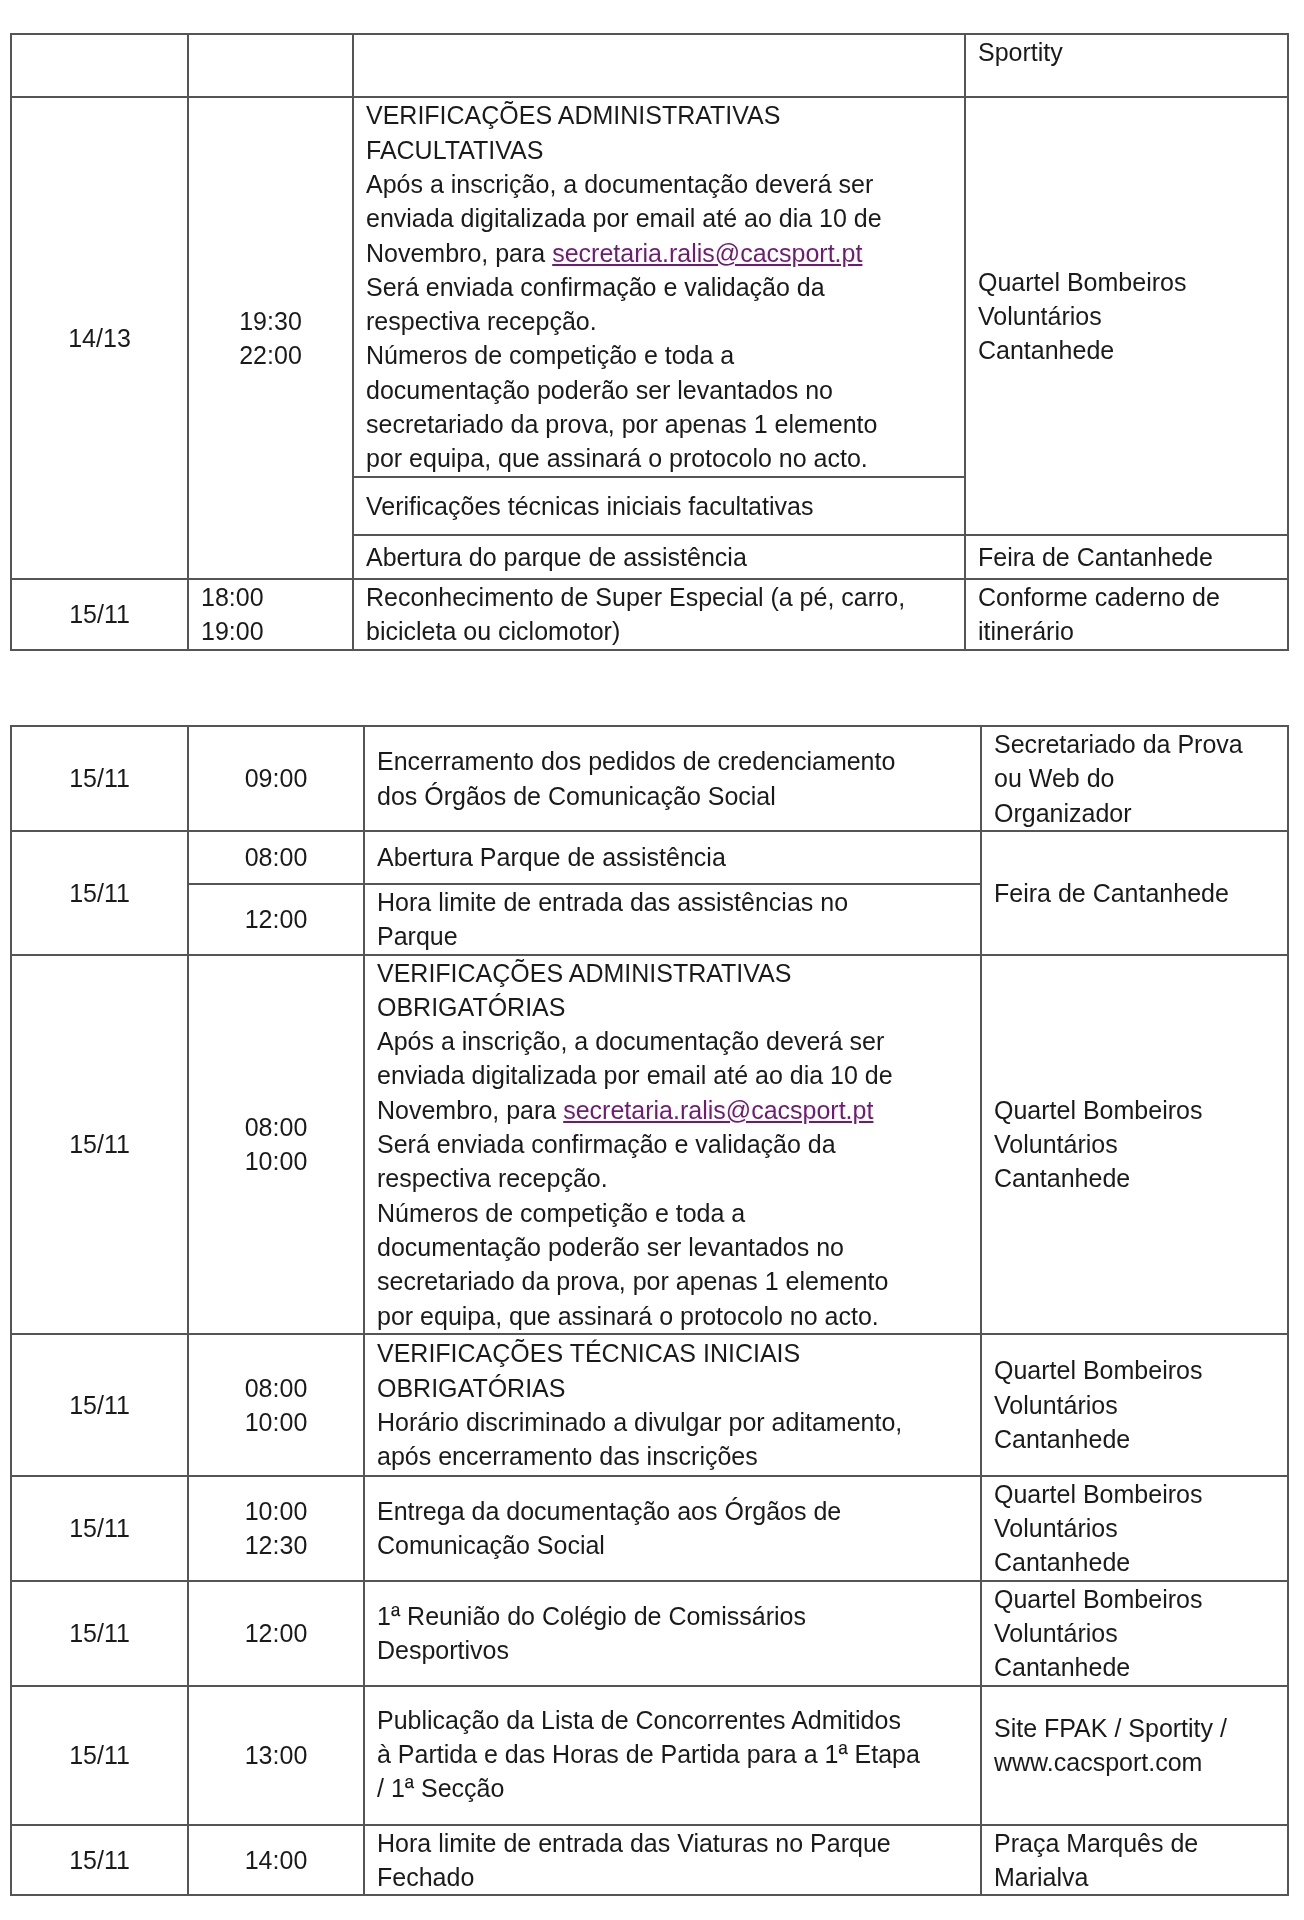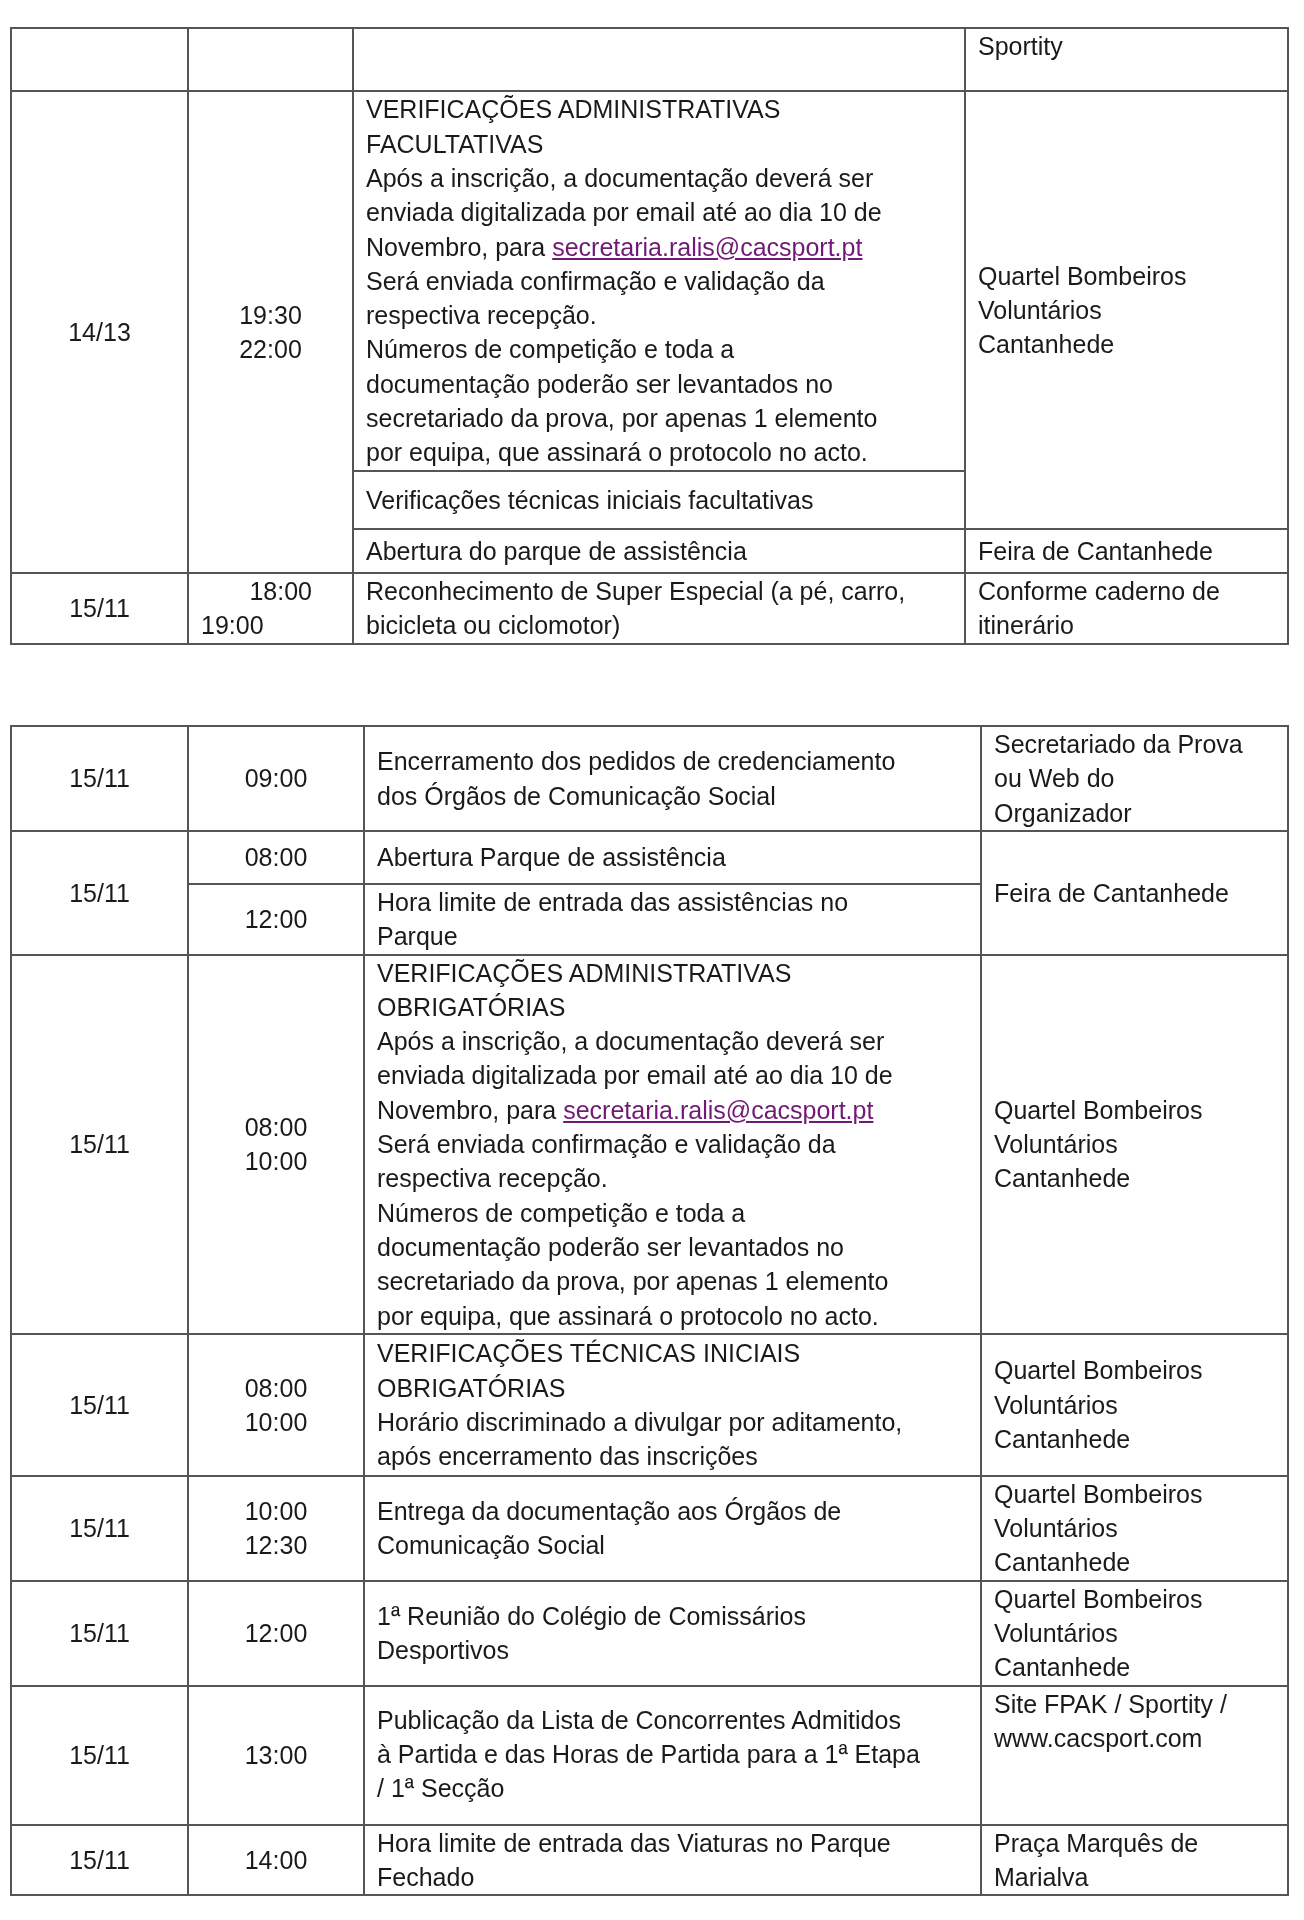--- a/index.html
+++ b/index.html
@@ -4,21 +4,21 @@
 <style>
   html, body { margin:0; padding:0; background:#ffffff; }
   body { width:1304px; height:1920px; position:relative; overflow:hidden;
          font-family:"Liberation Sans", "DejaVu Sans", sans-serif; color:#1a1a1a; }
   table { position:absolute; border-collapse:collapse; table-layout:fixed; left:10px; width:1277px; }
   td { border:2px solid #555; vertical-align:middle; font-size:25px; line-height:34.3px; padding:0 12px; }
   td.c { text-align:center; }
   td.top { vertical-align:top; }
   .link { color:#701a75; text-decoration:underline; }
   .line { display:block; white-space:nowrap; }
-  #t1 { top:27px; }
+  #t1 { top:33px; }
   #t2 { top:725px; }
 </style>
 </head>
 <body>
 
 <table id="t1">
   <colgroup>
       <col style="width:177px">
       <col style="width:165px">
       <col style="width:612px">
@@ -61,21 +61,21 @@
   <tr style="height:58px">
     <td>Verificações técnicas iniciais facultativas</td>
   </tr>
   <tr style="height:44px">
     <td>Abertura do parque de assistência</td>
     <td>Feira de Cantanhede</td>
   </tr>
   <tr style="height:70px">
     <td class="c">15/11</td>
     <td class="c">
-      <span class="line" style="text-align:right;padding-right:28px">18:00</span>
+      <span class="line" style="text-align:left;padding-right:28px">18:00</span>
       <span class="line" style="text-align:left;padding-right:28px">19:00</span>
     </td>
     <td>
       <span class="line">Reconhecimento de Super Especial (a pé, carro,</span>
       <span class="line">bicicleta ou ciclomotor)</span>
     </td>
     <td>
       <span class="line">Conforme caderno de</span>
       <span class="line">itinerário</span>
     </td>
@@ -190,21 +190,21 @@
     </td>
   </tr>
   <tr style="height:139px">
     <td class="c">15/11</td>
     <td class="c">13:00</td>
     <td class="top" style="padding-top:16px">
       <span class="line">Publicação da Lista de Concorrentes Admitidos</span>
       <span class="line">à Partida e das Horas de Partida para a 1ª Etapa</span>
       <span class="line">/ 1ª Secção</span>
     </td>
-    <td class="top" style="">
+    <td class="top" style="padding-top:24px">
       <span class="line">Site FPAK / Sportity /</span>
       <span class="line">www.cacsport.com</span>
     </td>
   </tr>
   <tr style="height:70px">
     <td class="c">15/11</td>
     <td class="c">14:00</td>
     <td>
       <span class="line">Hora limite de entrada das Viaturas no Parque</span>
       <span class="line">Fechado</span>

